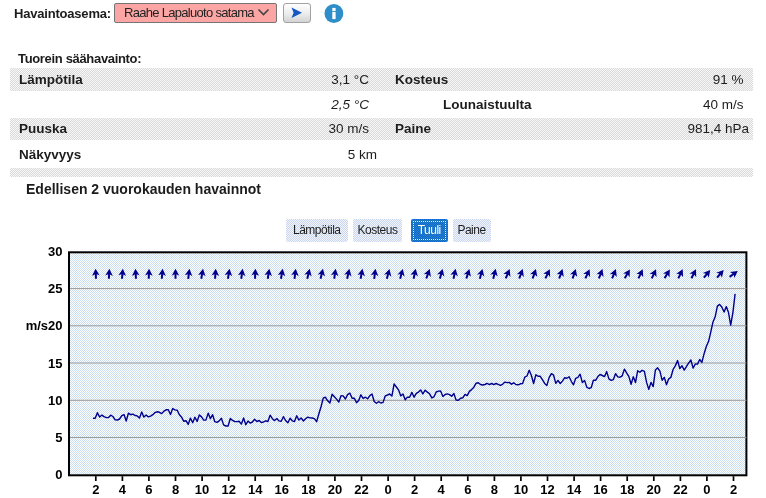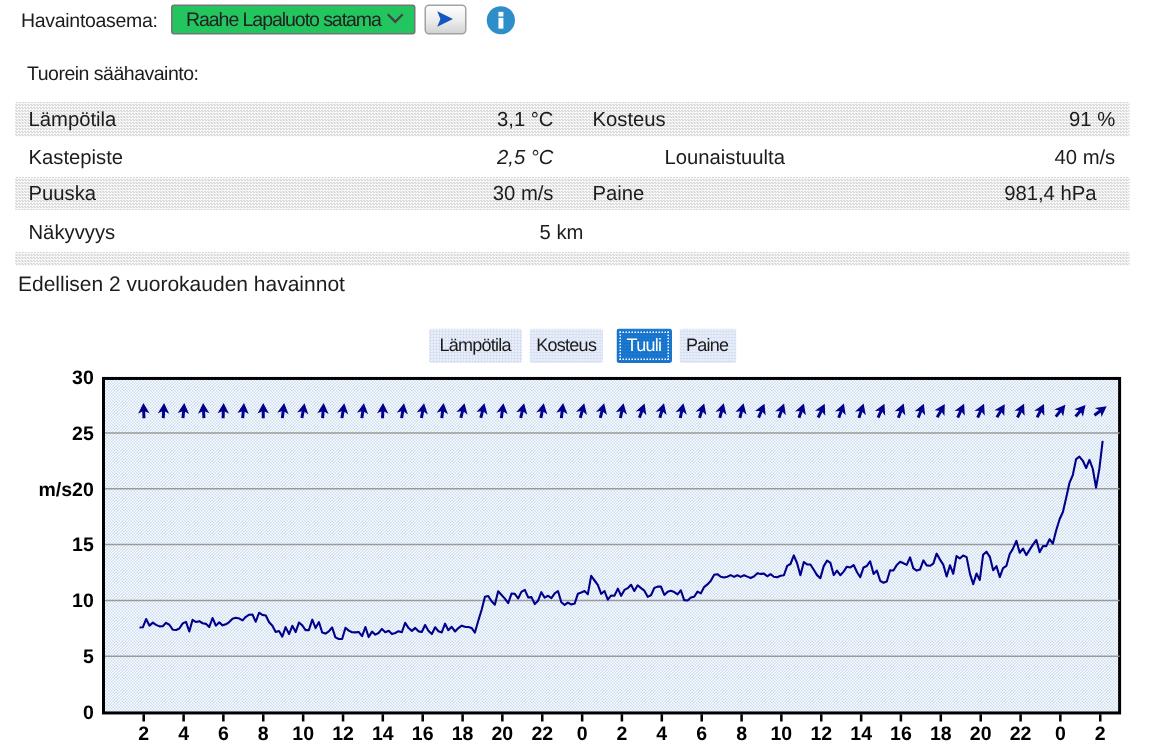--- a/index.html
+++ b/index.html
@@ -1,73 +1,72 @@
 <!DOCTYPE html>
 <html><head><meta charset="utf-8">
 <style>
 html,body{margin:0;padding:0;background:#fff;}
 #pg{position:relative;width:766px;height:498px;background:#fff;
   font-family:"Liberation Sans",sans-serif;color:#1c1c1c;overflow:hidden;}
-.b{font-weight:normal;}
+.b{font-weight:bold;}
 .abs{position:absolute;}
 .row{position:absolute;left:10px;width:743px;font-size:13.5px;}
 .row span{position:absolute;top:0;line-height:inherit;}
 .dg{background-image:conic-gradient(#dadada 25%,#f7f7f7 0 50%,#dadada 0 75%,#f7f7f7 0);background-size:2px 2px;}
 .tab{position:absolute;top:0;height:23px;line-height:23px;text-align:center;
   font-size:12px;letter-spacing:-0.5px;color:#1c1c1c;border-radius:2px;
   background-image:conic-gradient(#c9d6ee 25%,#f2f6fc 0 50%,#c9d6ee 0 75%,#f2f6fc 0);background-size:2px 2px;}
 .tabsel{color:#fff;
   background-image:conic-gradient(#0d68d2 25%,#2480c8 0 50%,#0d68d2 0 75%,#2480c8 0);background-size:2px 2px;
   outline:1px dotted #fff;outline-offset:-3px;}
 </style></head>
 <body>
 <div id="pg">
 
 <span class="abs b" style="left:14px;top:6px;font-size:13px;letter-spacing:-0.2px;">Havaintoasema:</span>
-<span class="abs" style="left:114px;top:2.5px;width:162.5px;height:20px;box-sizing:border-box;border:1px solid #757575;border-radius:2px;background:#22c55e;font-size:13px;letter-spacing:-0.7px;line-height:18px;padding-left:9px;color:#222;">Raahe Lapaluoto satama</span>
+<span class="abs" style="left:114px;top:2.5px;width:162.5px;height:20px;box-sizing:border-box;border:1px solid #757575;border-radius:2px;background:#fca5a5;font-size:13px;letter-spacing:-0.7px;line-height:18px;padding-left:9px;color:#222;">Raahe Lapaluoto satama</span>
 <svg class="abs" style="left:257px;top:8px;" width="13" height="8" viewBox="0 0 13 8">
       <path d="M1.5 1.5 L6.5 6.5 L11.5 1.5" fill="none" stroke="#444" stroke-width="1.6"></path>
     </svg>
 <span class="abs" style="left:283px;top:3px;width:26px;height:18px;border:1px solid #a2a2a2;border-radius:3px;background:linear-gradient(#fefefe,#ececec 55%,#d3d3d3);"></span>
 <svg class="abs" style="left:291px;top:7px;" width="12" height="12" viewBox="0 0 12 12">
       <polygon points="0.5,0.5 11,5.7 0.5,10.9 2.6,5.7" fill="#1556c2"></polygon>
     </svg>
 <svg class="abs" style="left:324px;top:3.8px;" width="20" height="20" viewBox="0 0 20 20">
       <circle cx="9.9" cy="9.5" r="9.4" fill="#2e8ec9"></circle>
       <rect x="8.3" y="3.9" width="3.3" height="3.1" fill="#fff"></rect>
       <rect x="8.3" y="7.9" width="3.3" height="7.2" fill="#fff"></rect>
     </svg>
 
-<span class="abs b" style="left:18px;top:41px;font-size:13px;letter-spacing:-0.33px;">Tuorein säähavainto:</span>
+<span class="abs b" style="left:18px;top:51px;font-size:13px;letter-spacing:-0.33px;">Tuorein säähavainto:</span>
 
 <div class="row dg" style="top:68px;height:23px;line-height:23px;">
  <span class="b" style="left:9px;">Lämpötila</span>
       <span style="right:384px;">3,1 °C</span>
  <span class="b" style="left:385px;">Kosteus</span>
       <span style="right:9.5px;">91 %</span>
 </div>
 <div class="row" style="top:93px;height:23px;line-height:23px;">
- <span class="b" style="left:9px;">Kastepiste</span>
       <span style="right:384px;font-style:italic;">2,5 °C</span>
  <span class="b" style="left:385px;margin-left:48px;">Lounaistuulta</span>
       <span style="right:9.5px;">40 m/s</span>
 </div>
 <div class="row dg" style="top:118px;height:22px;line-height:22px;">
  <span class="b" style="left:9px;">Puuska</span>
       <span style="right:384px;">30 m/s</span>
  <span class="b" style="left:385px;">Paine</span>
-      <span style="right:22px;">981,4 hPa</span>
+      <span style="right:4px;">981,4 hPa</span>
 </div>
 <div class="row" style="top:142.5px;height:23px;line-height:23px;">
  <span class="b" style="left:9px;">Näkyvyys</span>
-      <span style="right:364px;">5 km</span>
+      <span style="right:376px;">5 km</span>
 </div>
 <div class="row dg" style="top:167.5px;height:9.5px;"></div>
 
-<span class="abs b" style="left:12px;top:181px;font-size:14px;">Edellisen 2 vuorokauden havainnot</span>
+<span class="abs b" style="left:26px;top:181px;font-size:14px;">Edellisen 2 vuorokauden havainnot</span>
 
 <div class="abs" style="left:0;top:218.5px;width:766px;">
  <div style="position:relative;width:766px;height:23px;">
   <div class="tab" style="left:286px;width:61.5px;">Lämpötila</div>
   <div class="tab" style="left:353px;width:49px;">Kosteus</div>
   <div class="tab tabsel" style="left:410.5px;width:37.5px;">Tuuli</div>
   <div class="tab" style="left:452.5px;width:38px;">Paine</div>
  </div>
 </div>
 

